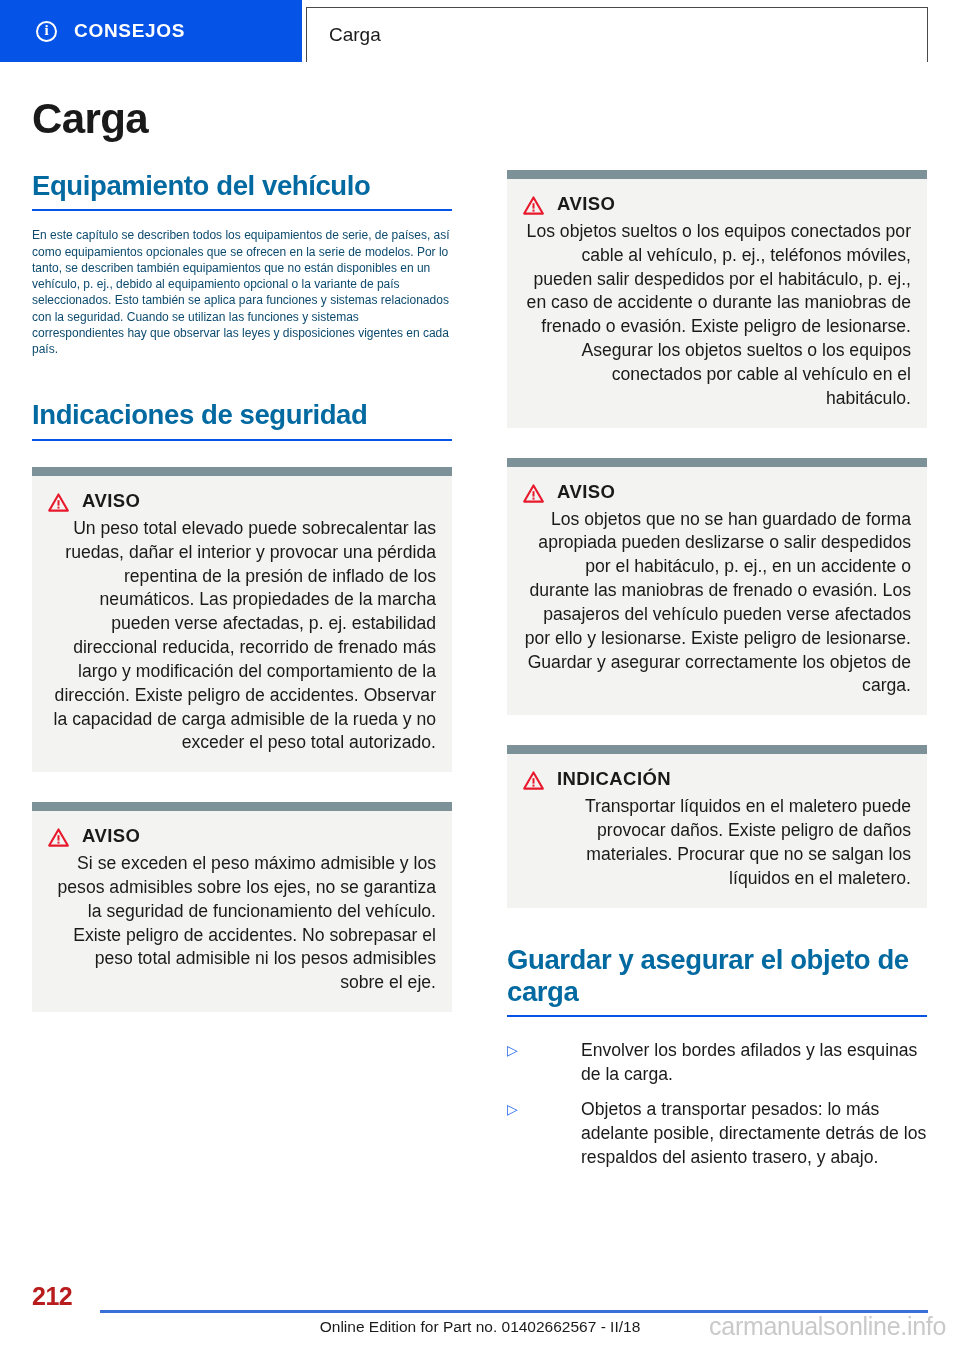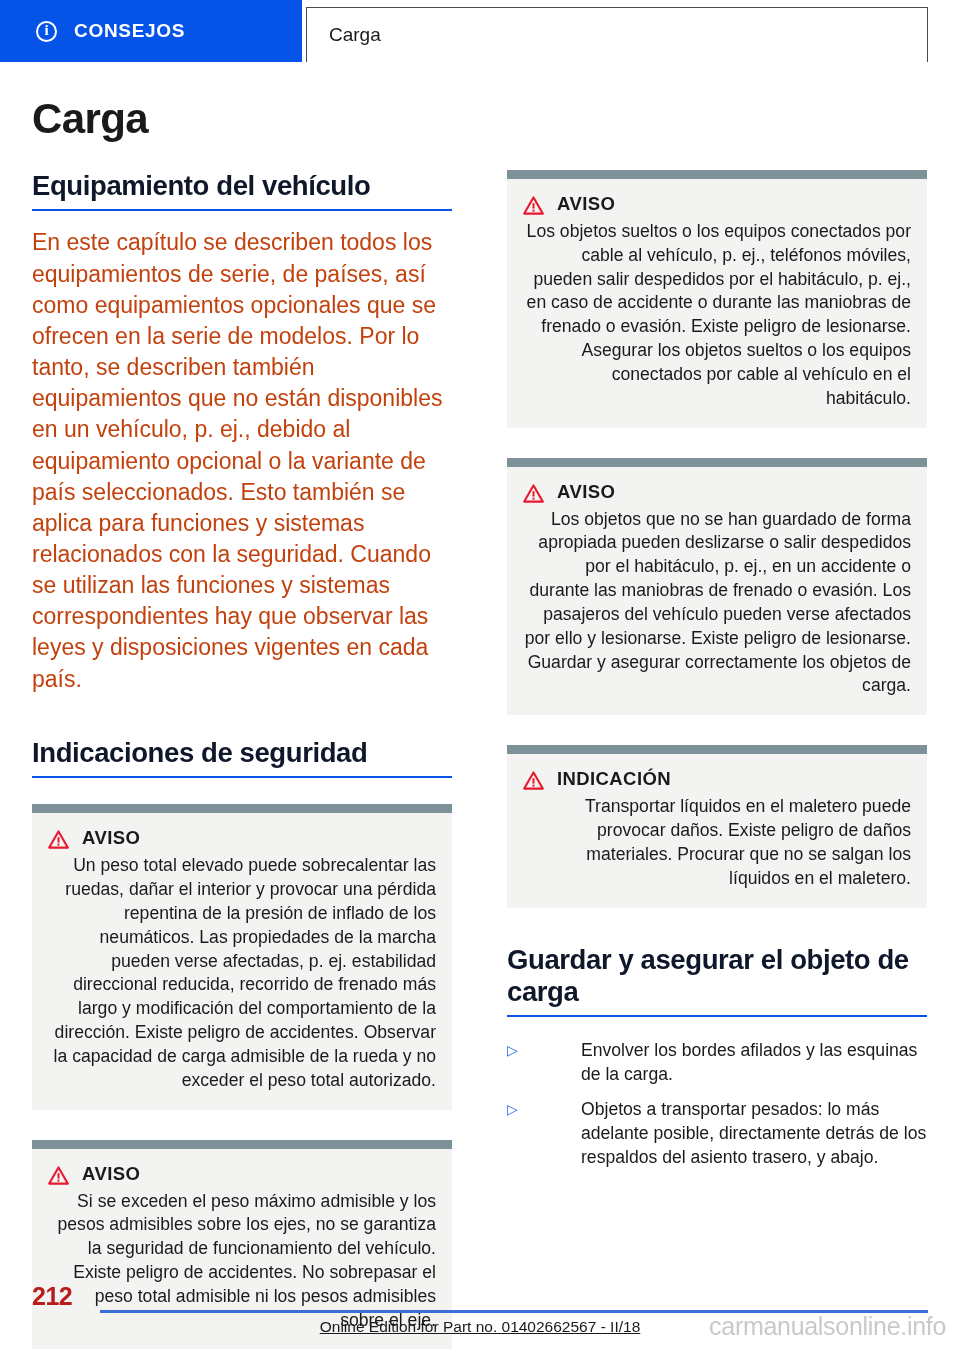--- a/index.html
+++ b/index.html
@@ -104,36 +104,36 @@
   .col {
     width: 420px;
     flex: none;
   }
 
   
   h2.section-heading {
     margin: 0;
     font-size: 27.5px;
     font-weight: bold;
-    color: #0f172a;
+    color: #0369a1;
     letter-spacing: -0.4px;
     line-height: 1.18;
     border-bottom: 2px solid #0653e8;
     padding-bottom: 7px;
   }
   .heading-gap-after {
     height: 16px;
   }
 
   
   p.body-text {
     margin: 0;
-    font-size: 23px;
+    font-size: 12px;
     line-height: 1.355;
-    color: #c2410c;
+    color: #0c4a6e;
   }
 
   
   .notice {
     background: #f3f3f2;
     border-top: 9px solid #7d9298;
     padding: 14px 16px 17px 16px;
     box-sizing: border-box;
   }
   .notice-head {
@@ -217,21 +217,20 @@
     background: #3a6fd8;
   }
   .footer-edition {
     position: absolute;
     left: 0;
     right: 0;
     top: 46px;
     text-align: center;
     font-size: 15.5px;
     color: #1a1a1a;
-    text-decoration: underline;
   }
   .watermark {
     position: absolute;
     right: 14px;
     top: 40px;
     font-size: 25px;
     color: #c9c9c9;
     letter-spacing: -0.3px;
   }
 </style>

